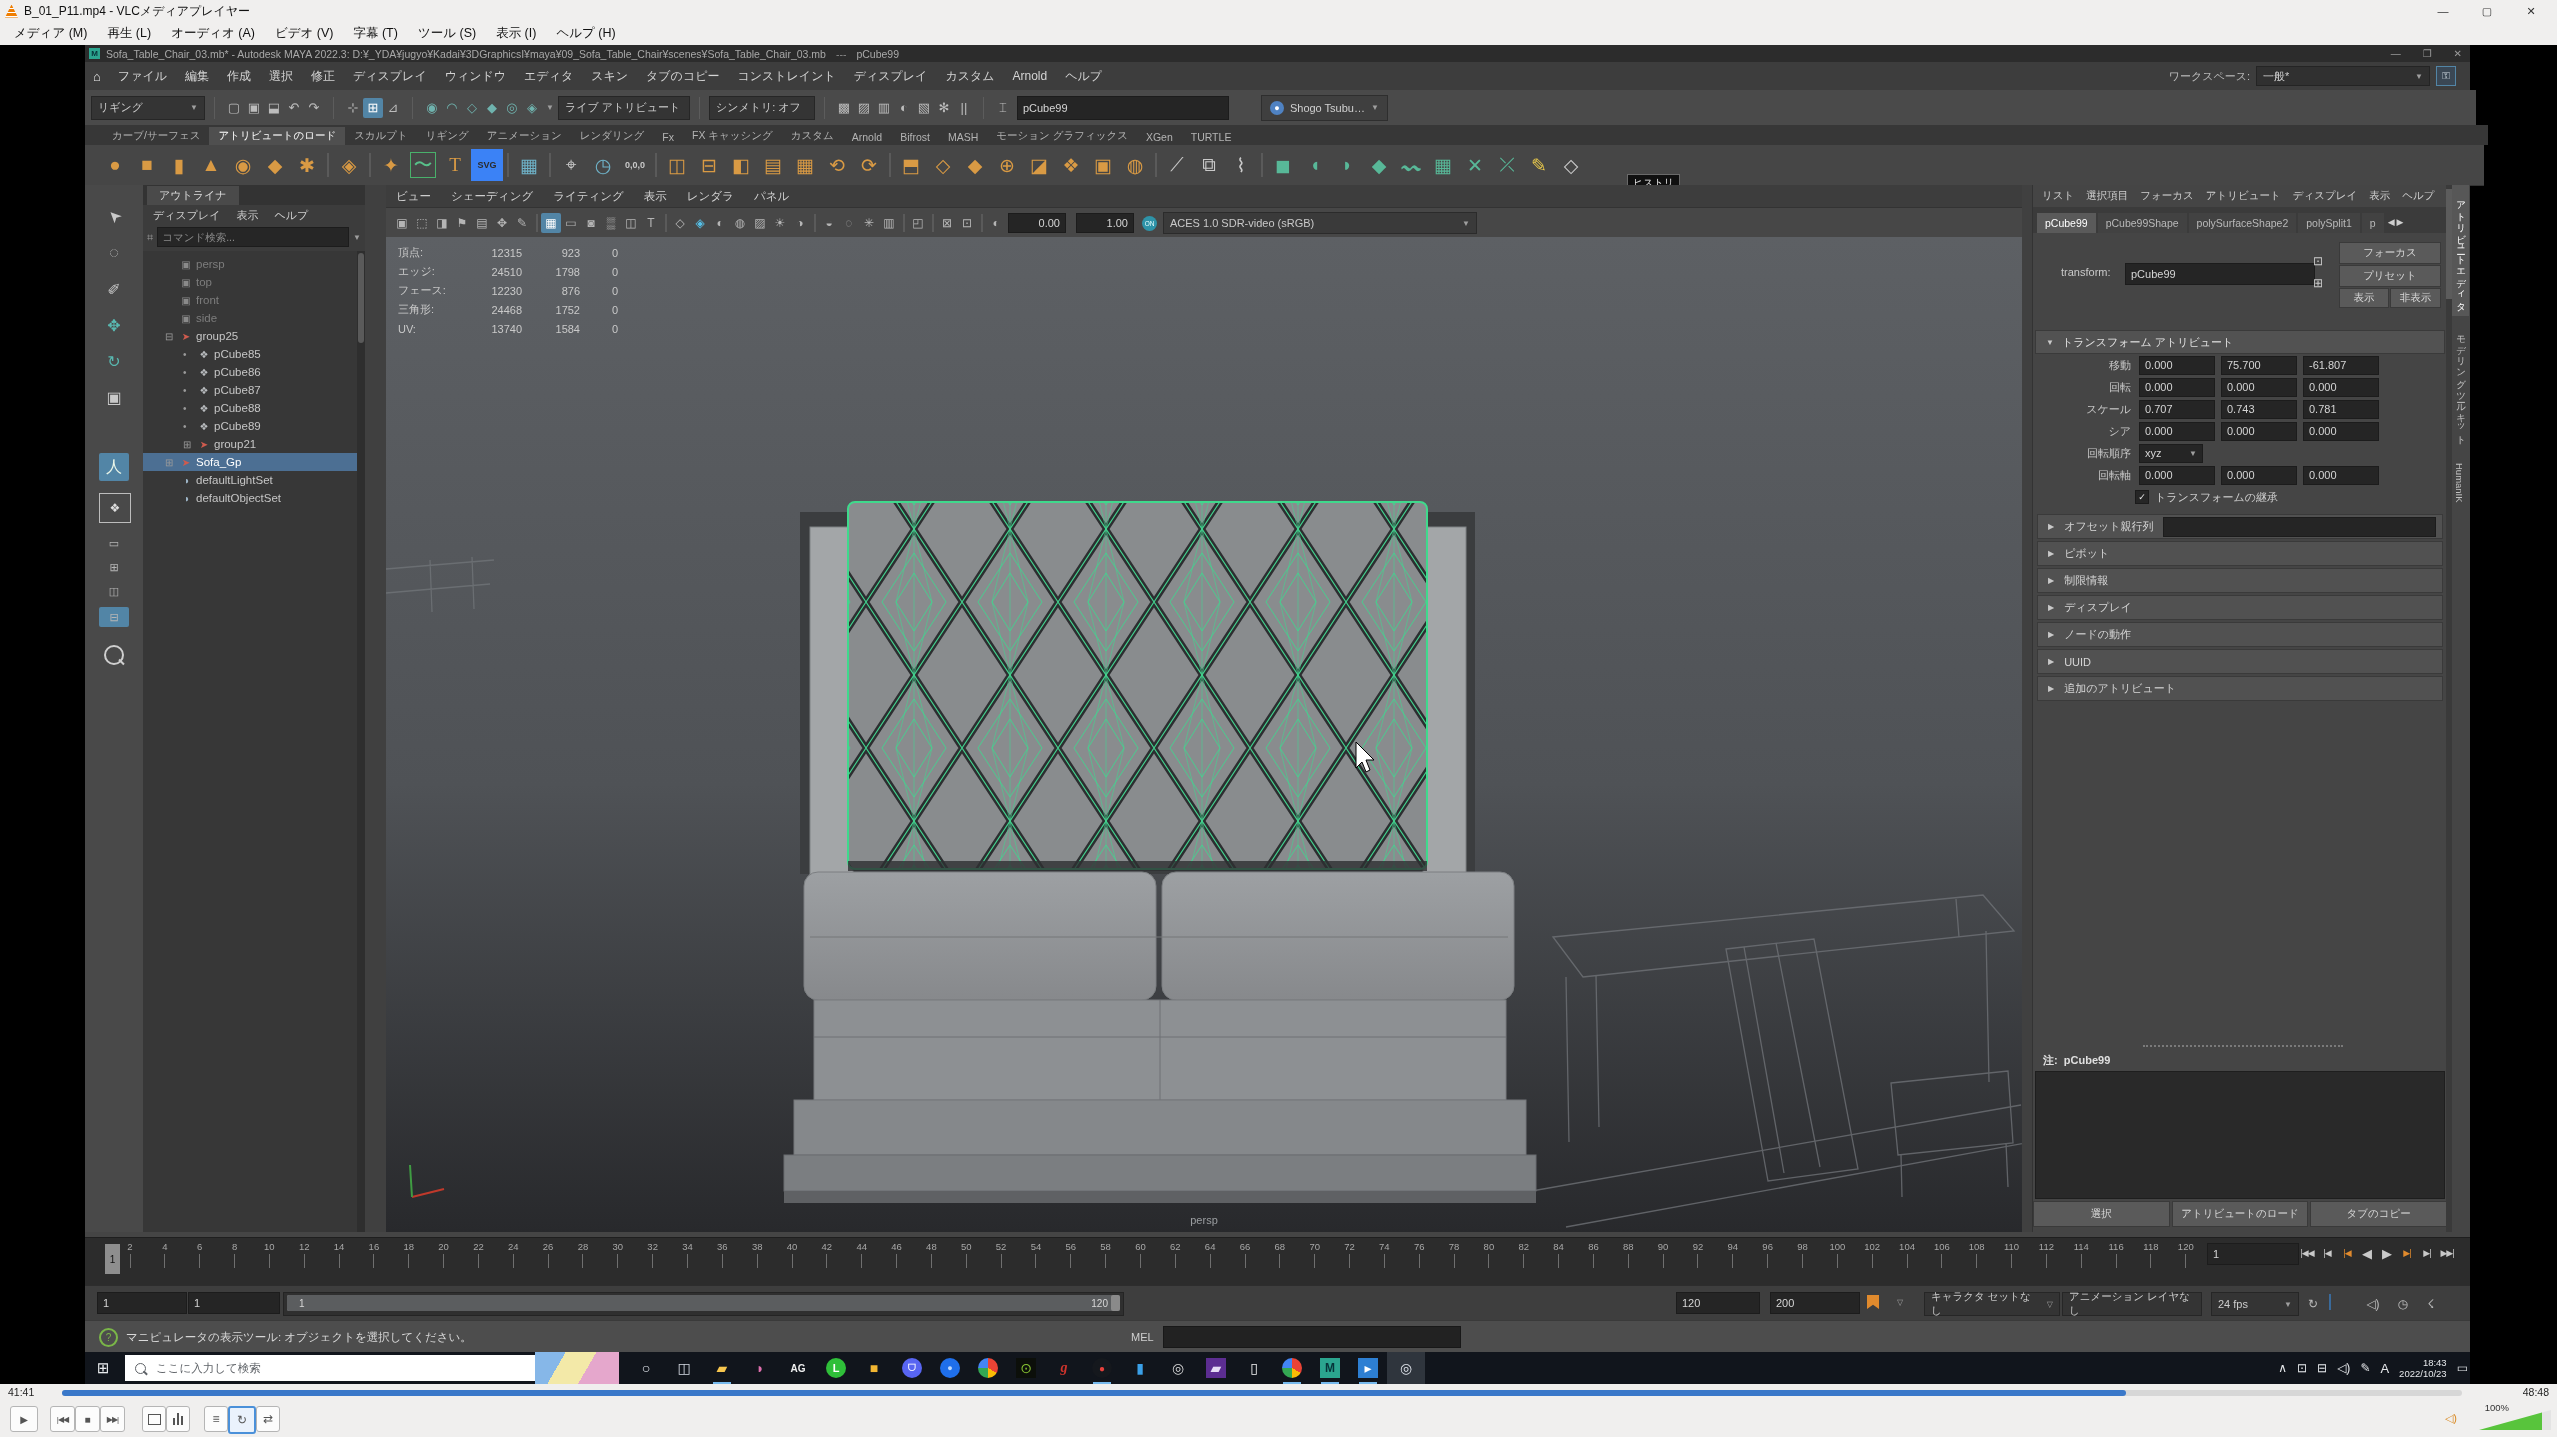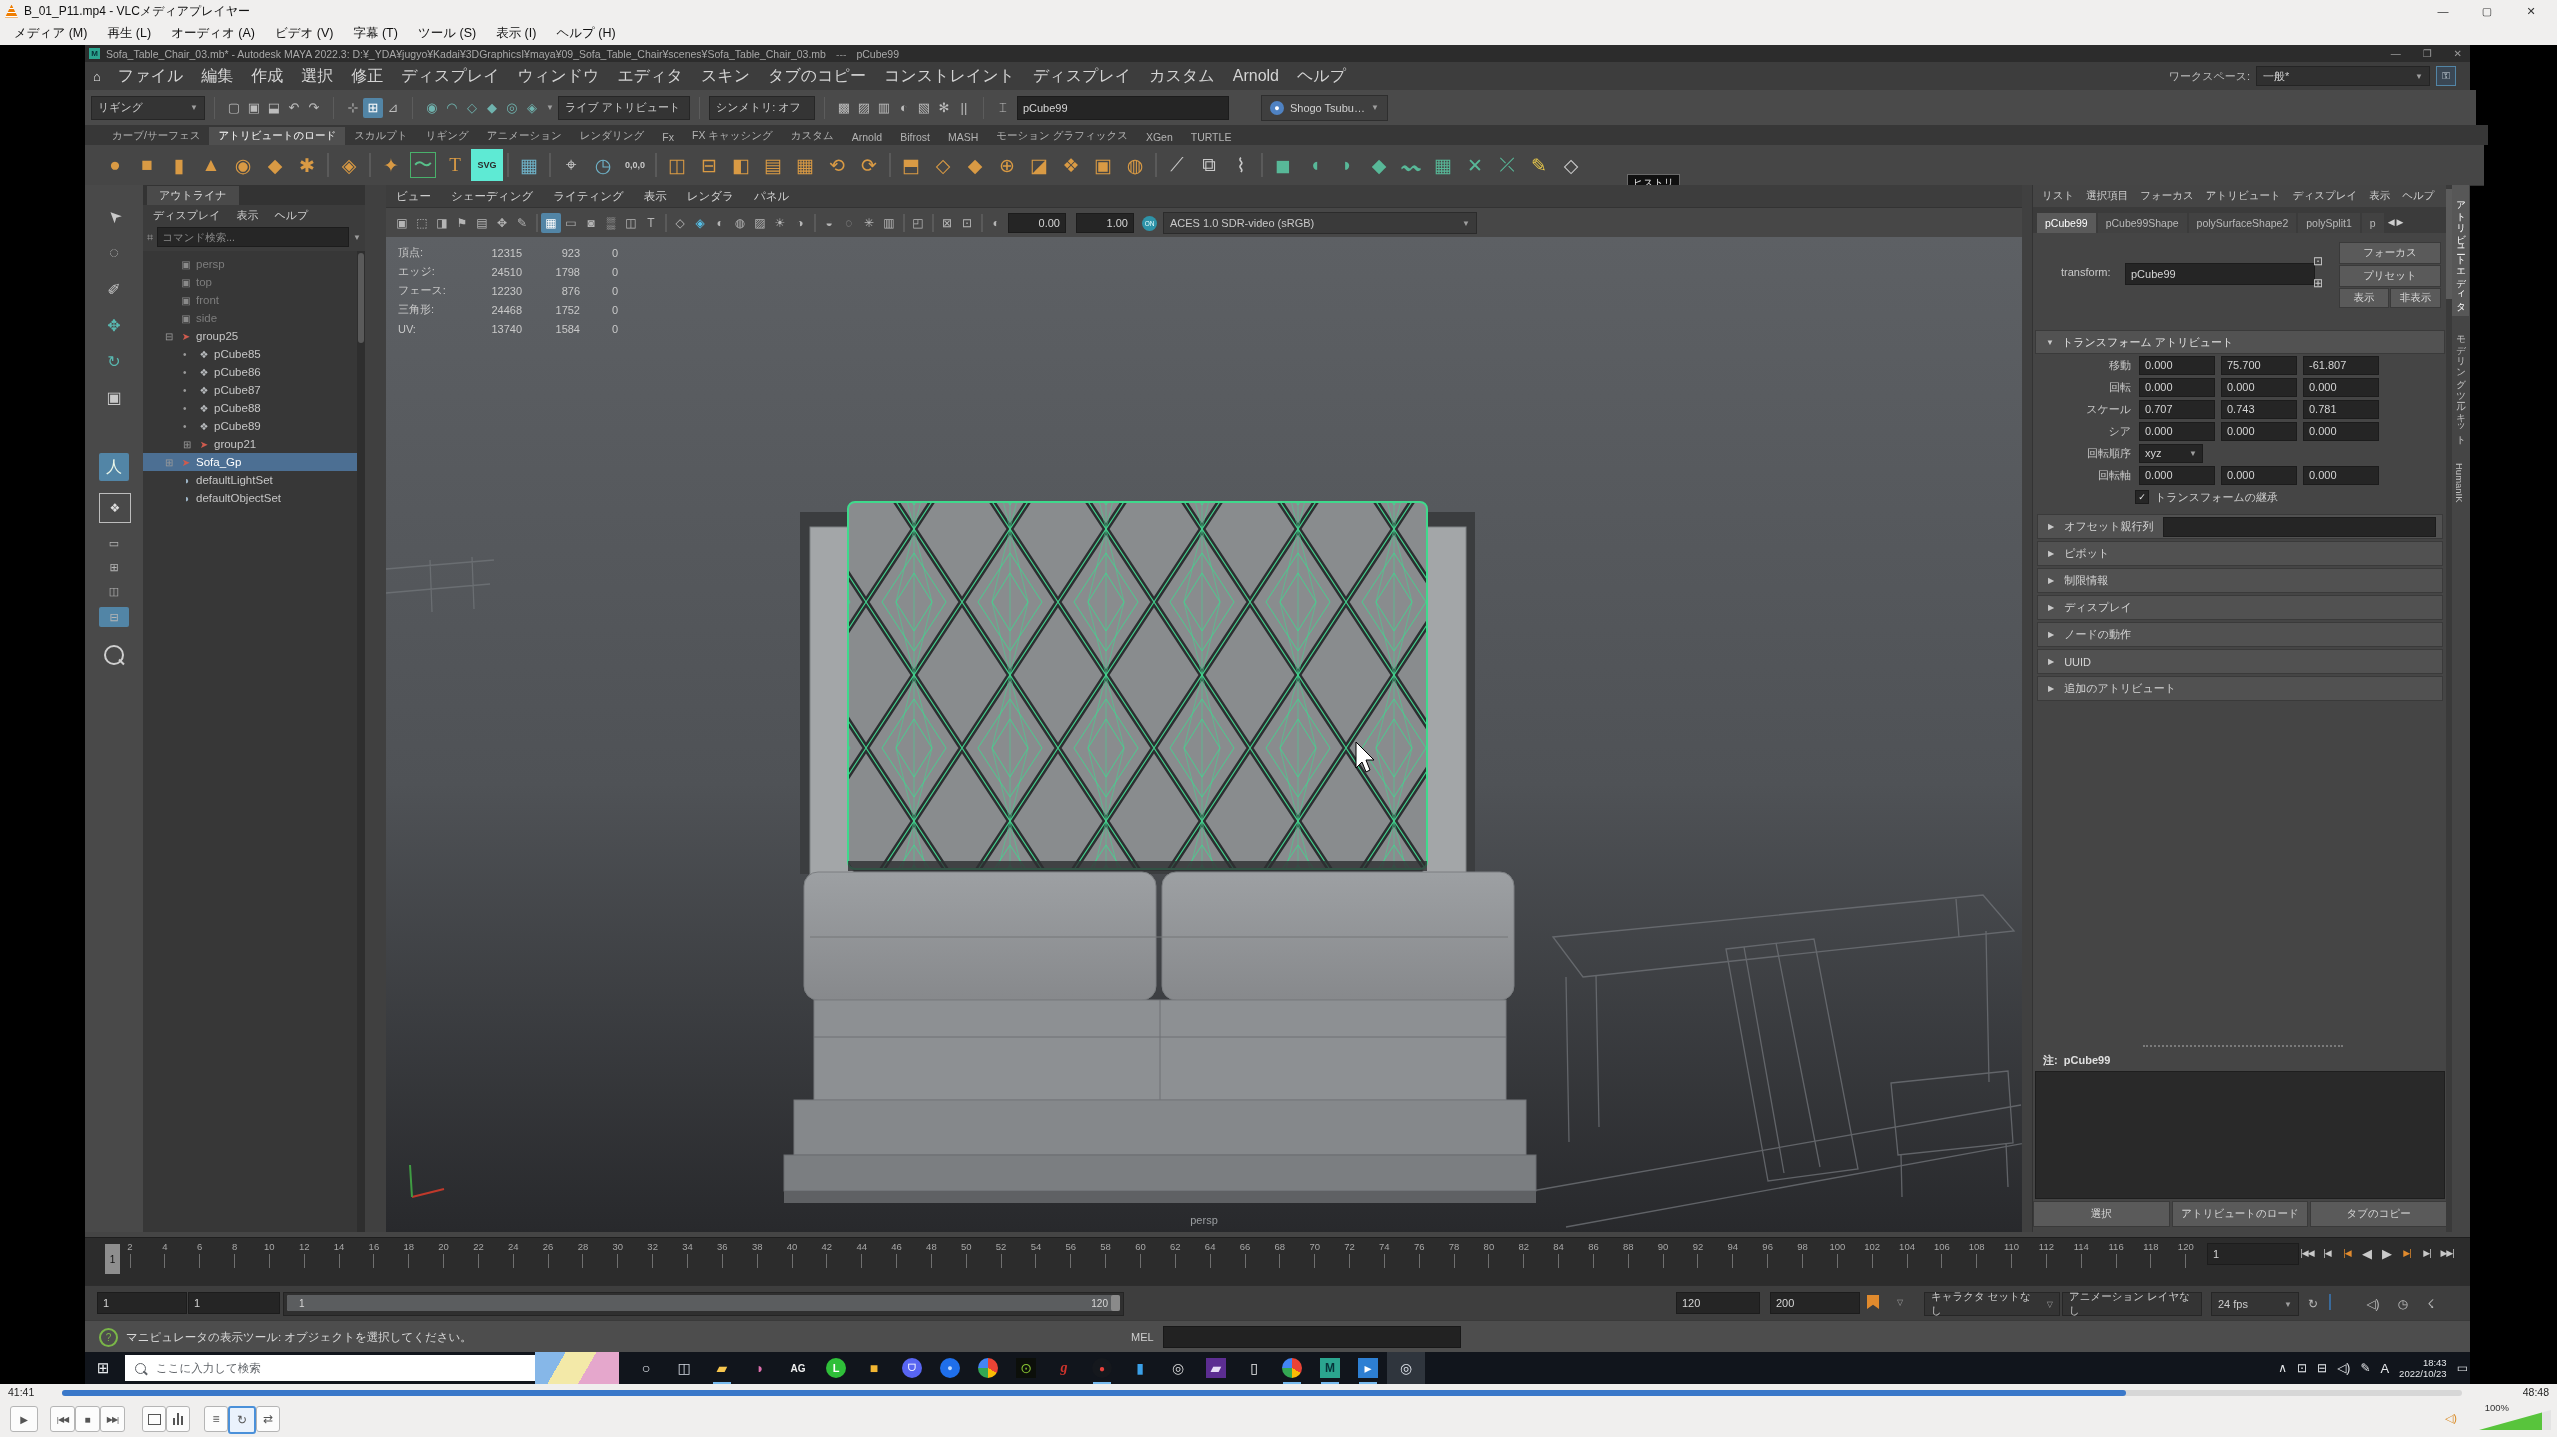--- a/index.html
+++ b/index.html
@@ -19,21 +19,21 @@
 
   
   .video{left:0;top:45px;width:2557px;height:1339px;background:#000}
   .desktop{position:absolute;left:85px;top:0;width:2385px;height:1339px;background:#454545;font-size:12px;color:#cfcfcf}
 
   
   .m-title{left:0;top:0;width:2385px;height:17px;background:#2c2c2c;display:flex;align-items:center;font-size:10.5px;color:#a9a9a9}
   .m-ico{width:11px;height:11px;background:#2ba58f;color:#07333a;font-size:8px;font-weight:bold;display:flex;align-items:center;justify-content:center;margin:0 6px 0 4px}
   .m-winbtns{position:absolute;right:8px;top:0;height:17px;display:flex;gap:22px;color:#9a9a9a;font-size:10px;align-items:center}
   .m-menus{left:0;top:17px;width:2385px;height:28px;background:#3d3d3d;border-bottom:1px solid #2c2c2c;display:flex;align-items:center}
-  .m-menus .mi{padding:0 9px;font-size:16px;color:#d4d4d4}
+  .m-menus .mi{padding:0 9px;font-size:12px;color:#d4d4d4}
   .home-ic{color:#e8e8e8;font-size:13px;padding:0 8px}
   .ws{position:absolute;right:14px;top:3px;height:22px;display:flex;align-items:center;gap:6px;font-size:11px;color:#bcbcbc}
   .ws-box{width:160px;height:18px;background:#303030;border:1px solid #242424;color:#cfcfcf;display:flex;align-items:center;padding:0 6px;justify-content:space-between}
   .ws-lock{width:18px;height:18px;border:1px solid #5285a6;background:#3a4754;display:flex;align-items:center;justify-content:center;font-size:10px;color:#cfd8e0}
 
   .m-status{left:0;top:45px;width:2385px;height:35px;background:#4a4a4a;border-bottom:1px solid #3a3a3a;display:flex;align-items:center;gap:4px;padding-left:6px}
   .dd{height:22px;background:#343434;border:1px solid #262626;display:flex;align-items:center;padding:0 6px;font-size:11px;color:#cdcdcd;gap:8px}
   .caret{font-size:8px;color:#9e9e9e}
   .sep{width:1px;height:22px;background:#5c5c5c;margin:0 5px}
   .sic{width:20px;height:20px;display:flex;align-items:center;justify-content:center;color:#bcbcbc;font-size:13px}
@@ -454,21 +454,21 @@
             <i></i>
           </span>
           <span class="shic bracket" style="color:#58c08a">
             <i style="font-style:normal">〜</i>
             <i></i>
           </span>
           <span class="shic" style="color:#d99a44;font-family:'Liberation Serif',serif">
             <i style="font-style:normal">T</i>
             <i></i>
           </span>
-          <span class="shic t" style="color:#2b2b2b;background:#5eead4">
+          <span class="shic t" style="color:#2b2b2b;background:#3b82f6">
             <i style="font-style:normal">SVG</i>
             <i></i>
           </span>
           <span class="shic vsep">
             <i style="font-style:normal"></i>
             <i></i>
           </span>
           <span class="shic" style="color:#6fb3c9">
             <i style="font-style:normal">▦</i>
             <i></i>

